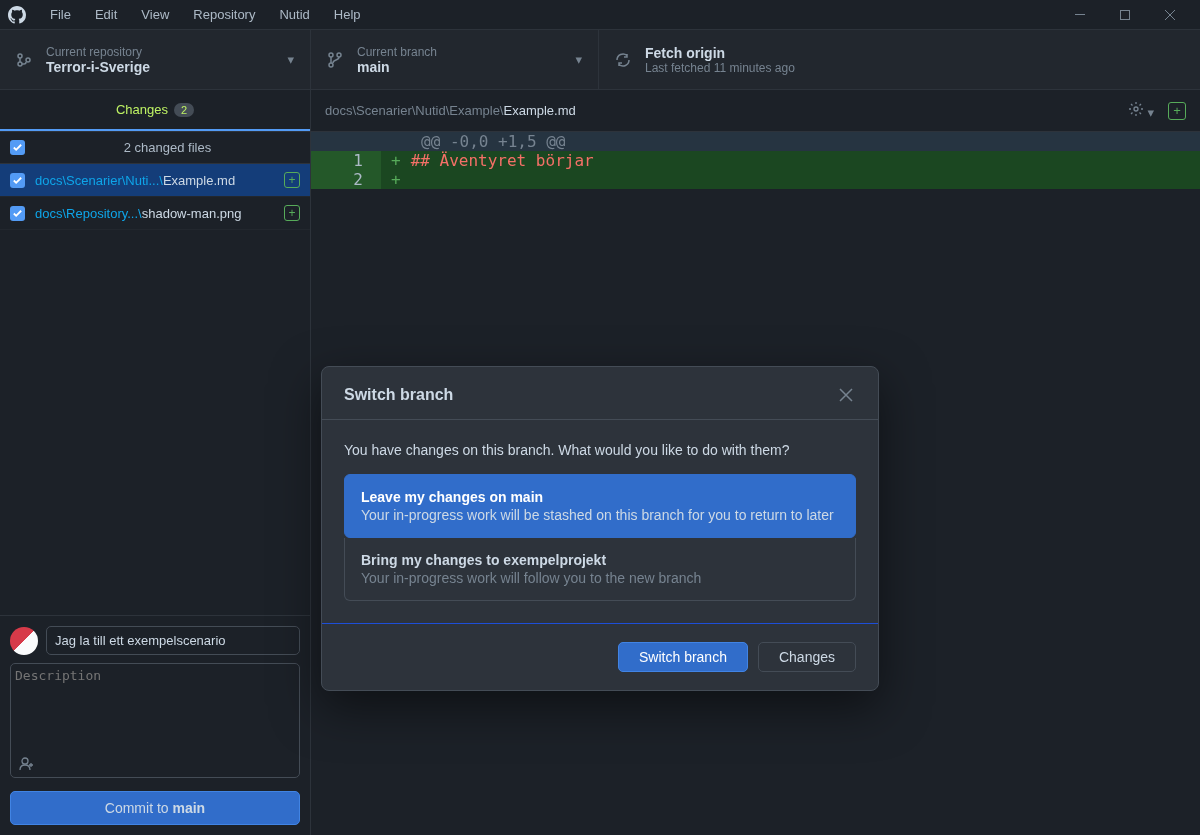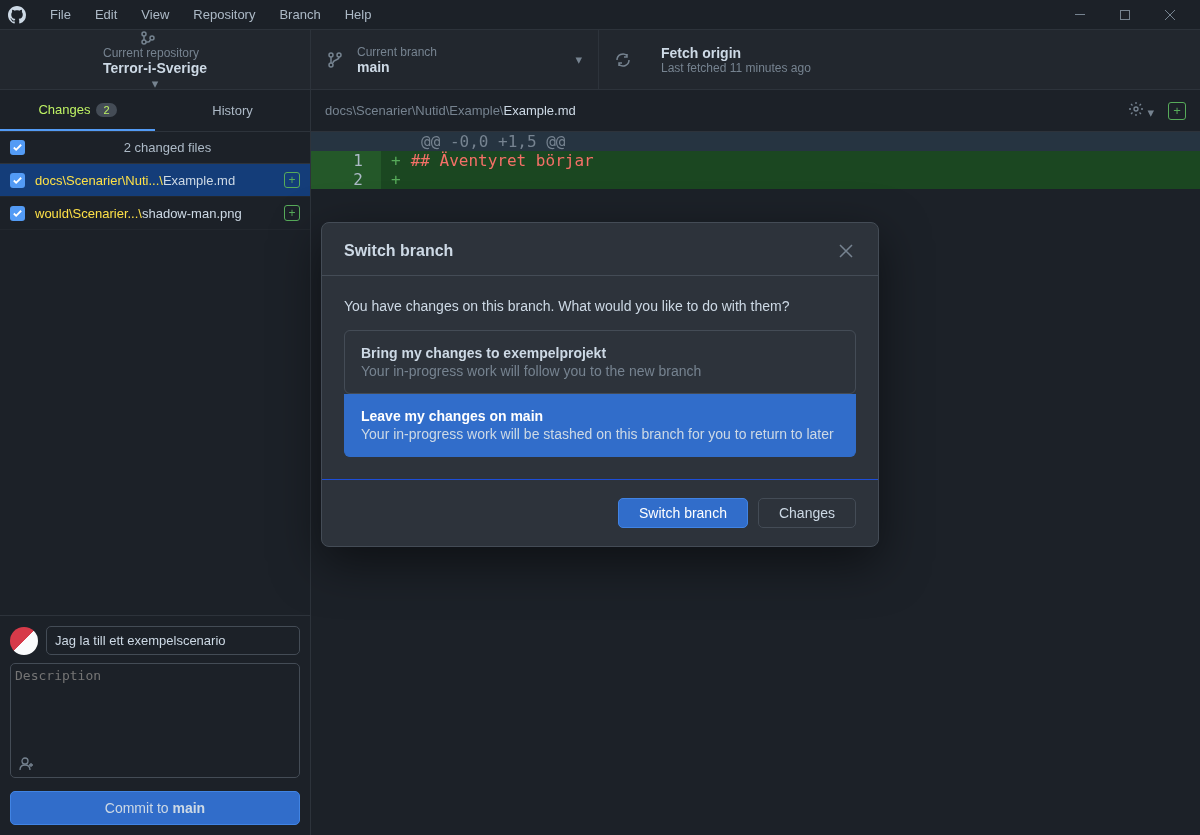--- a/index.html
+++ b/index.html
@@ -32,23 +32,23 @@
   display: flex;
   border-bottom: 1px solid #2d333b;
 }
 .tool-section {
   display: flex;
   align-items: center;
   padding: 0 16px;
   border-right: 1px solid #2d333b;
   cursor: pointer;
 }
-.tool-section.repo { width: 311px; flex-direction: column; }
+.tool-section.repo { width: 311px; }
 .tool-section.branch { width: 288px; }
-.tool-section.fetch { flex: 1; border-right: none; gap: 16px; }
+.tool-section.fetch { flex: 1; border-right: none; }
 .tool-icon { margin-right: 14px; flex-shrink: 0; }
 .tool-text { flex: 1; }
 .tool-label { font-size: 12px; color: #768390; }
 .tool-value { font-size: 14px; color: #cdd9e5; font-weight: 600; }
 .tool-chevron { color: #768390; }
 
 .main { display: flex; height: calc(100% - 90px); }
 
 .sidebar {
   width: 311px;
@@ -94,21 +94,21 @@
 .checkbox {
   width: 15px; height: 15px;
   background: #539bf5;
   border-radius: 3px;
   display: flex; align-items: center; justify-content: center;
   margin-right: 10px;
   flex-shrink: 0;
 }
 .checkbox svg { width: 11px; height: 11px; }
 .file-path { flex: 1; overflow: hidden; text-overflow: ellipsis; white-space: nowrap; font-size: 13px; }
-.file-path .dim { color: #fde047; }
+.file-path .dim { color: #0ea5e9; }
 .file-path .bright { color: #cdd9e5; }
 .add-icon {
   width: 16px; height: 16px;
   border: 1px solid #57ab5a;
   border-radius: 3px;
   color: #57ab5a;
   display: flex; align-items: center; justify-content: center;
   font-size: 12px;
   flex-shrink: 0;
 }
@@ -206,21 +206,21 @@
 .hunk .diff-line { color: #768390; padding-left: 40px; }
 .added { background: #1b4721; }
 .added .diff-gutter { background: #245829; color: #adbac7; }
 .plus { color: #57ab5a; margin-right: 10px; }
 .md-header { color: #f47067; }
 
 .modal-overlay {
   position: absolute;
   top: 0; left: 0; right: 0; bottom: 0;
   display: flex;
-  align-items: flex-start;
+  align-items: center;
   justify-content: center;
   padding-top: 222px;
 }
 .modal {
   width: 558px;
   background: #2d333b;
   border: 1px solid #444c56;
   border-radius: 8px;
   box-shadow: 0 16px 48px rgba(0,0,0,0.5);
 }
@@ -270,21 +270,21 @@
 
 <div class="titlebar">
   <svg class="gh-logo" viewBox="0 0 16 16" fill="#cdd9e5">
       <path d="M8 0C3.58 0 0 3.58 0 8c0 3.54 2.29 6.53 5.47 7.59.4.07.55-.17.55-.38 0-.19-.01-.82-.01-1.49-2.01.37-2.53-.49-2.69-.94-.09-.23-.48-.94-.82-1.13-.28-.15-.68-.52-.01-.53.63-.01 1.08.58 1.23.82.72 1.21 1.87.87 2.33.66.07-.52.28-.87.51-1.07-1.78-.2-3.64-.89-3.64-3.95 0-.87.31-1.59.82-2.15-.08-.2-.36-1.02.08-2.12 0 0 .67-.21 2.2.82.64-.18 1.32-.27 2-.27.68 0 1.36.09 2 .27 1.53-1.04 2.2-.82 2.2-.82.44 1.1.16 1.92.08 2.12.51.56.82 1.27.82 2.15 0 3.07-1.87 3.75-3.65 3.95.29.25.54.73.54 1.48 0 1.07-.01 1.93-.01 2.2 0 .21.15.46.55.38A8.013 8.013 0 0016 8c0-4.42-3.58-8-8-8z"></path>
     </svg>
   <div class="menu">
     <div class="menu-item">File</div>
     <div class="menu-item">Edit</div>
     <div class="menu-item">View</div>
     <div class="menu-item">Repository</div>
-    <div class="menu-item">Branch</div>
+    <div class="menu-item">Nutid</div>
     <div class="menu-item">Help</div>
   </div>
   <div class="win-controls">
     <div class="win-btn">
         <svg width="10" height="1" viewBox="0 0 10 1">
           <rect width="10" height="1" fill="currentColor"></rect>
         </svg>
       </div>
     <div class="win-btn">
         <svg width="10" height="10" viewBox="0 0 10 10">
@@ -337,21 +337,20 @@
   </div>
 </div>
 
 <div class="main">
   <div class="sidebar">
     <div class="tabs">
       <div class="tab active">
         <span>Changes</span>
         <span class="badge">2</span>
       </div>
-      <div class="tab">History</div>
     </div>
     <div class="file-list">
       <div class="file-header">
         <div class="checkbox">
             <svg viewBox="0 0 12 12">
               <path d="M2 6l2.5 2.5L10 3" stroke="#fff" stroke-width="2" fill="none"></path>
             </svg>
           </div>
         <div class="file-header-text">2 changed files</div>
       </div>
@@ -363,21 +362,21 @@
           </div>
         <div class="file-path"><span class="dim">docs\Scenarier\Nuti...\</span><span class="bright">Example.md</span></div>
         <div class="add-icon">+</div>
       </div>
       <div class="file-item">
         <div class="checkbox">
             <svg viewBox="0 0 12 12">
               <path d="M2 6l2.5 2.5L10 3" stroke="#fff" stroke-width="2" fill="none"></path>
             </svg>
           </div>
-        <div class="file-path"><span class="dim">would\Scenarier...\</span><span class="bright">shadow-man.png</span></div>
+        <div class="file-path"><span class="dim">docs\Repository...\</span><span class="bright">shadow-man.png</span></div>
         <div class="add-icon">+</div>
       </div>
     </div>
     <div class="commit-area">
       <div class="commit-row">
         <div class="avatar"></div>
         <input class="commit-summary" value="Jag la till ett exempelscenario" style="">
       </div>
       <div class="desc-wrap">
         <textarea class="commit-desc" placeholder="Description" style=""></textarea>
@@ -425,27 +424,27 @@
     <div class="modal-header">
       <div class="modal-title">Switch branch</div>
       <div class="modal-close">
         <svg width="14" height="14" viewBox="0 0 14 14">
             <path d="M1 1l12 12M13 1L1 13" stroke="currentColor" stroke-width="1.5"></path>
           </svg>
       </div>
     </div>
     <div class="modal-body">
       <div class="modal-question">You have changes on this branch. What would you like to do with them?</div>
+      <div class="option selected">
+        <div class="option-title">Leave my changes on main</div>
+        <div class="option-desc">Your in-progress work will be stashed on this branch for you to return to later</div>
+      </div>
       <div class="option">
         <div class="option-title">Bring my changes to exempelprojekt</div>
         <div class="option-desc">Your in-progress work will follow you to the new branch</div>
       </div>
-      <div class="option selected">
-        <div class="option-title">Leave my changes on main</div>
-        <div class="option-desc">Your in-progress work will be stashed on this branch for you to return to later</div>
-      </div>
     </div>
     <div class="modal-footer">
       <button class="btn primary">Switch branch</button>
       <button class="btn">Changes</button>
     </div>
   </div>
 </div>
 
 </body></html>

